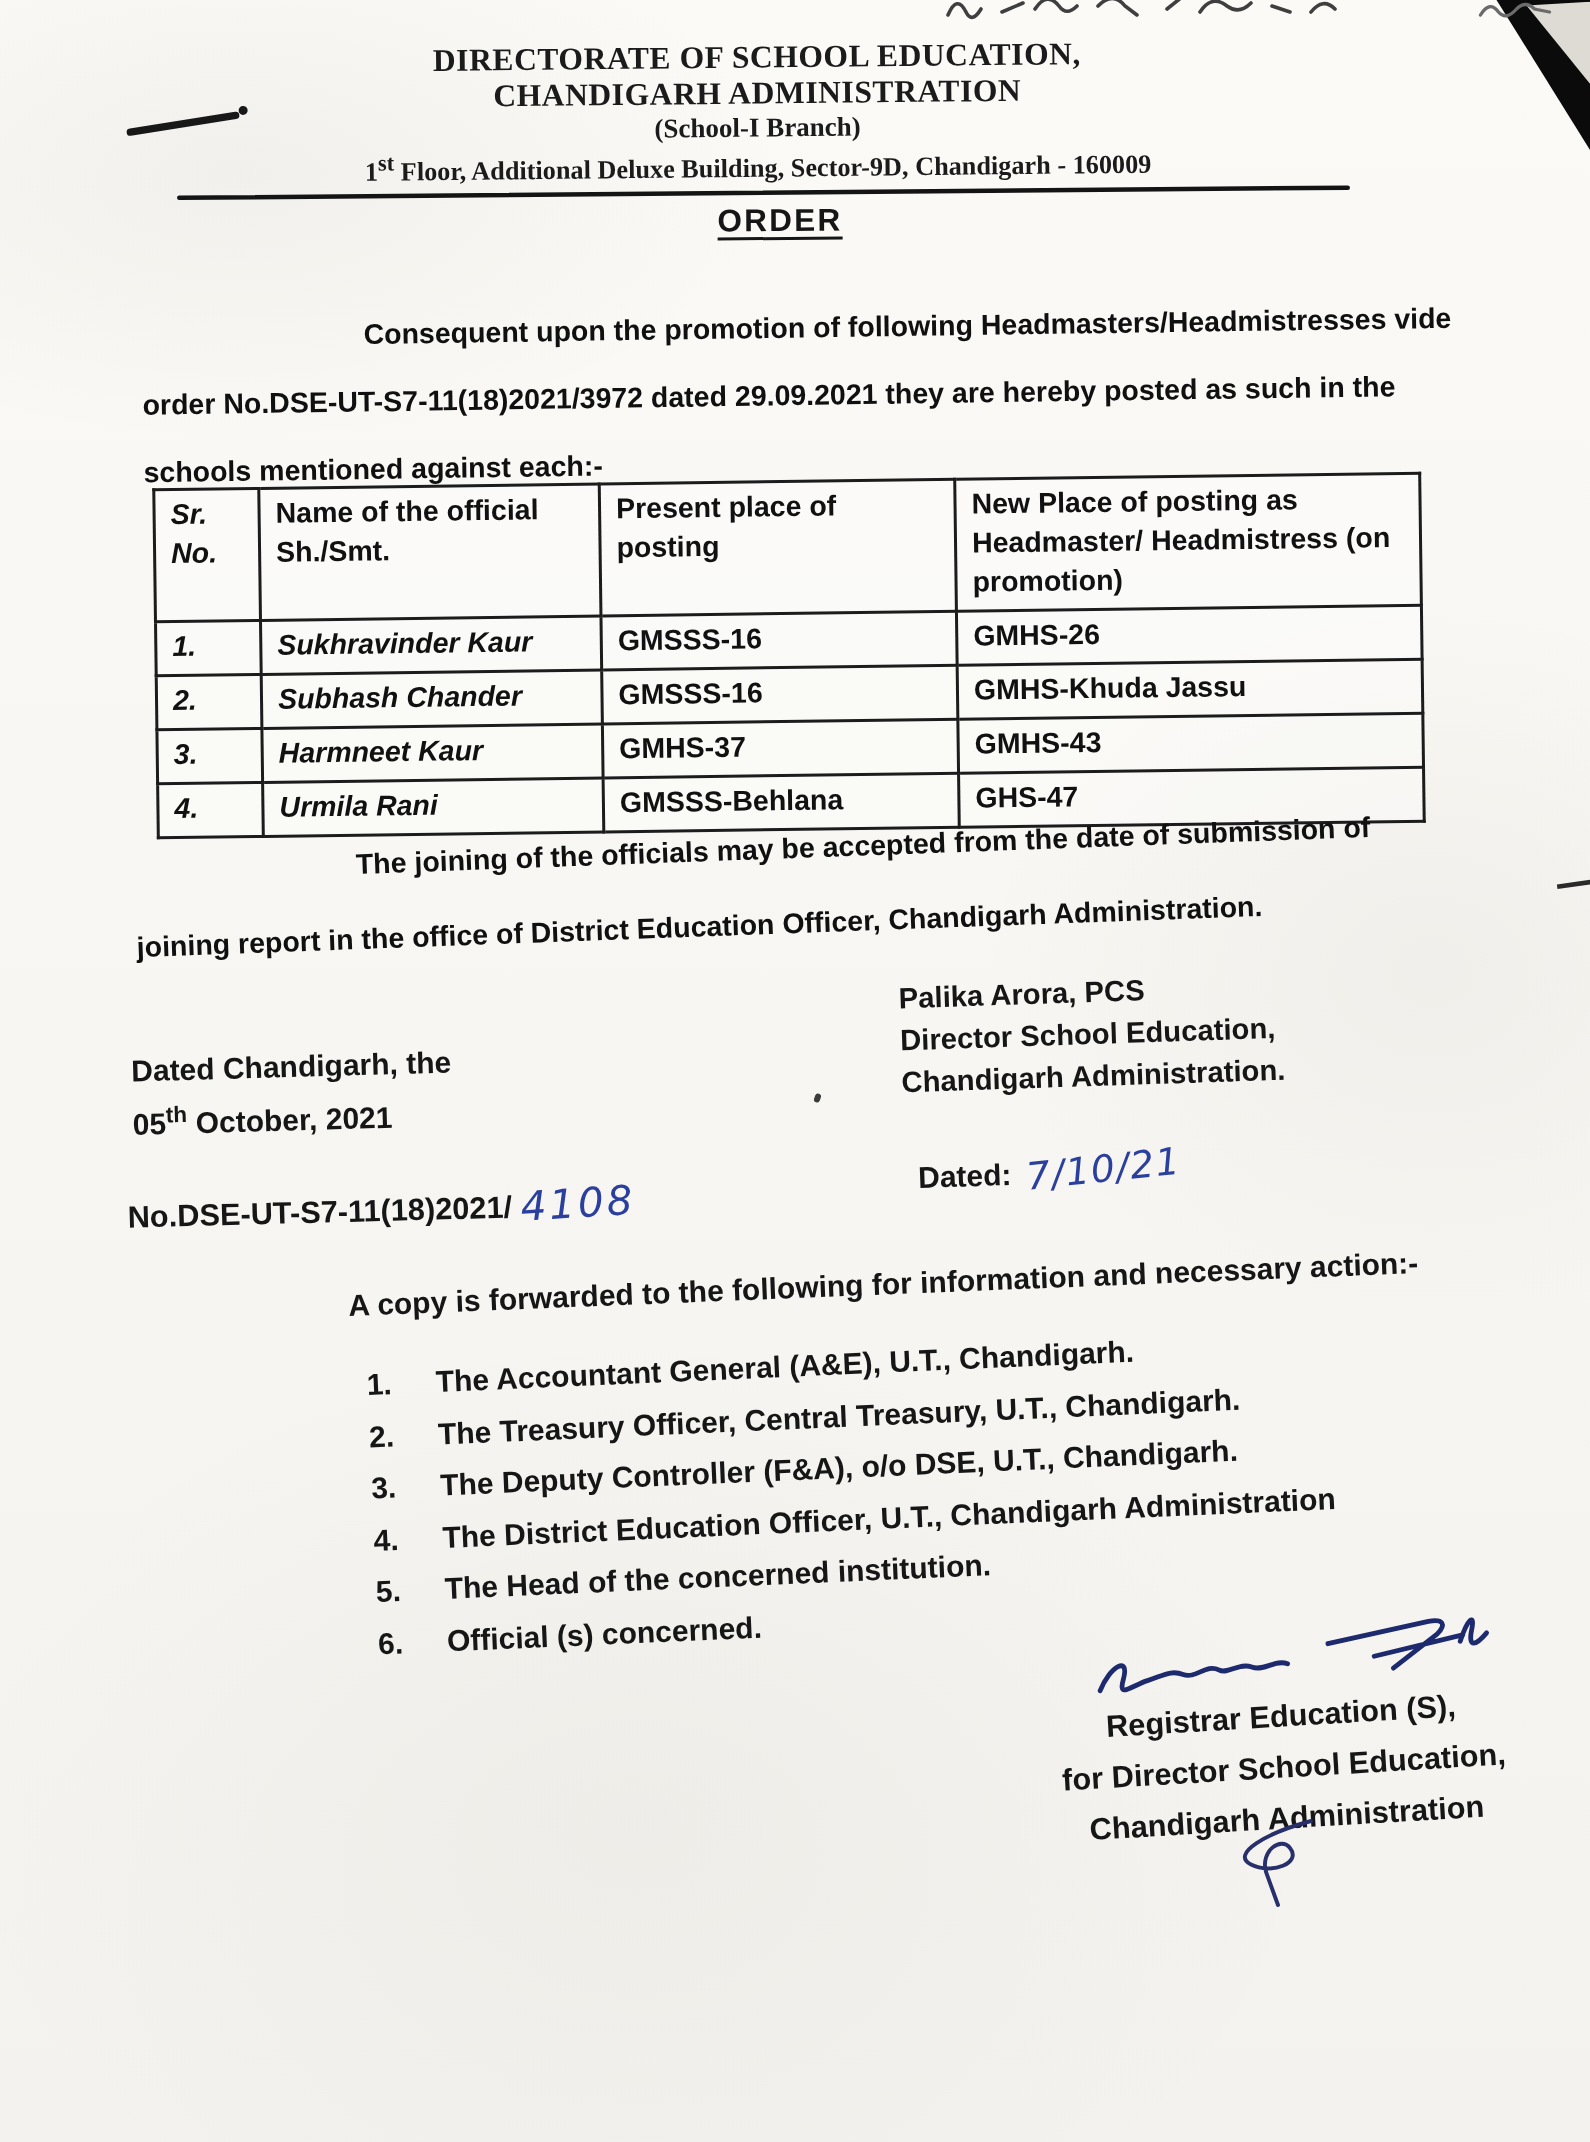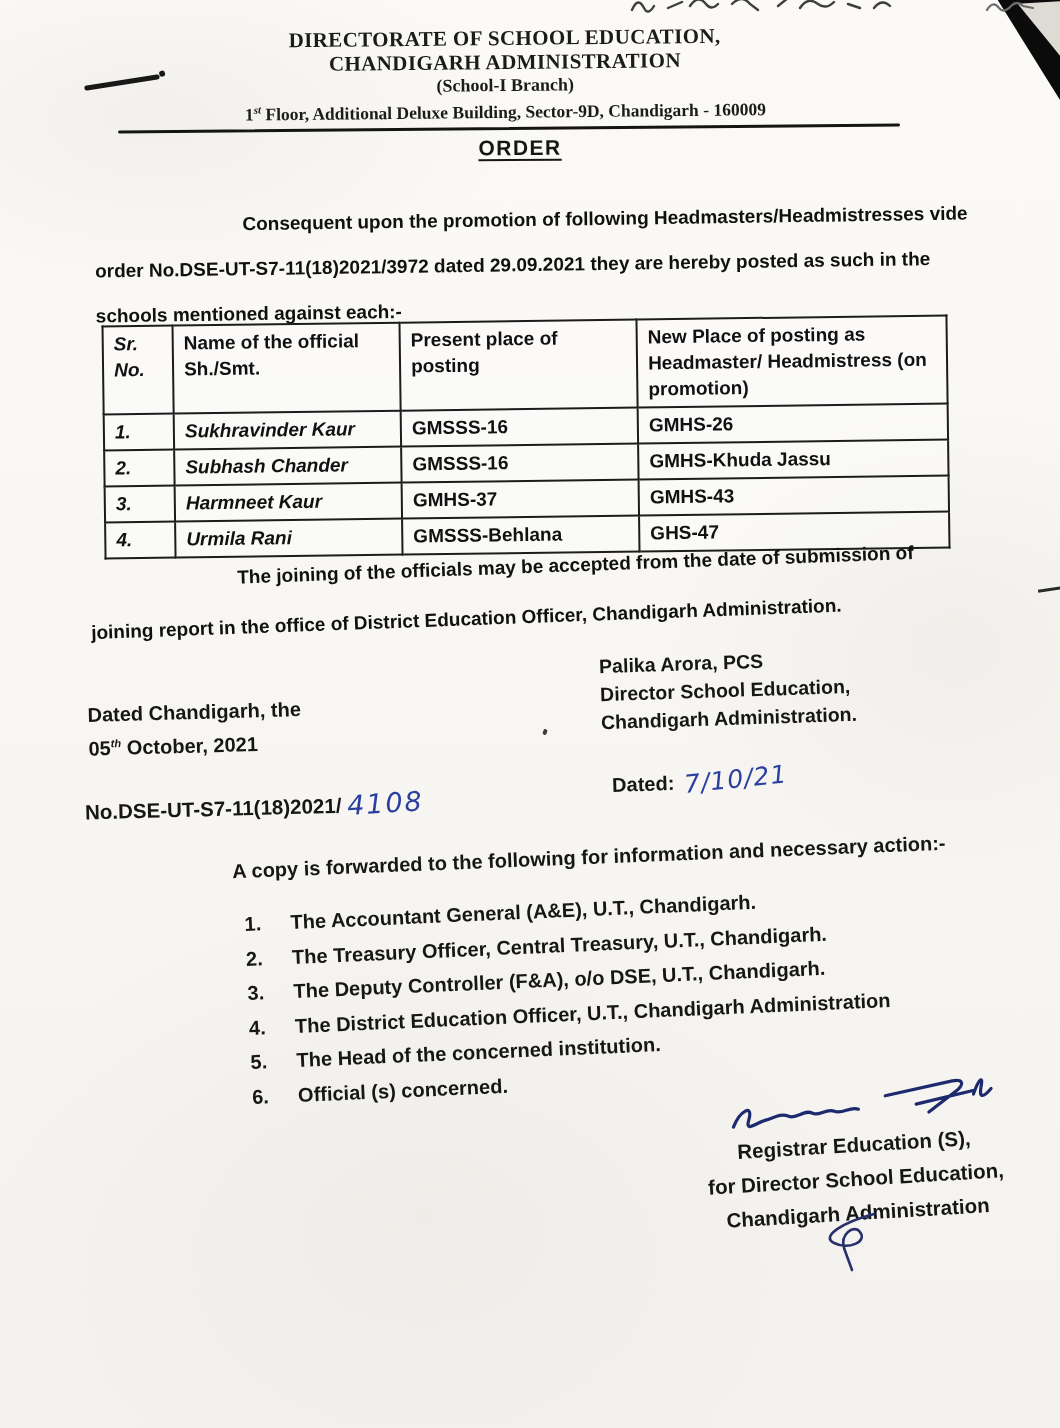--- a/index.html
+++ b/index.html
@@ -21,21 +21,21 @@
 
   
   .letterhead{
     left:80px;top:26px;width:850px;text-align:center;
     transform:rotate(-0.6deg);
     font-family:"Liberation Serif", serif;font-weight:700;color:#1b1b1b;
   }
   .lh1,.lh2{font-size:21px;letter-spacing:0.4px;line-height:24px;}
   .lh3{font-size:18px;line-height:22px;}
   .lh4{font-size:17.5px;line-height:22px;}
-  sup{font-size:11px;font-style:italic;}
+  sup{font-size:15px;}
 
   .head-rule{
     left:118px;top:127px;width:782px;height:3px;background:#141414;
     transform:rotate(-0.5deg);border-radius:2px;
   }
   .order-title{
     left:0;top:136px;width:1040px;text-align:center;
     font-size:21px;font-weight:700;letter-spacing:1.5px;
     text-decoration:underline;text-underline-offset:4px;
     transform:rotate(-0.4deg);

